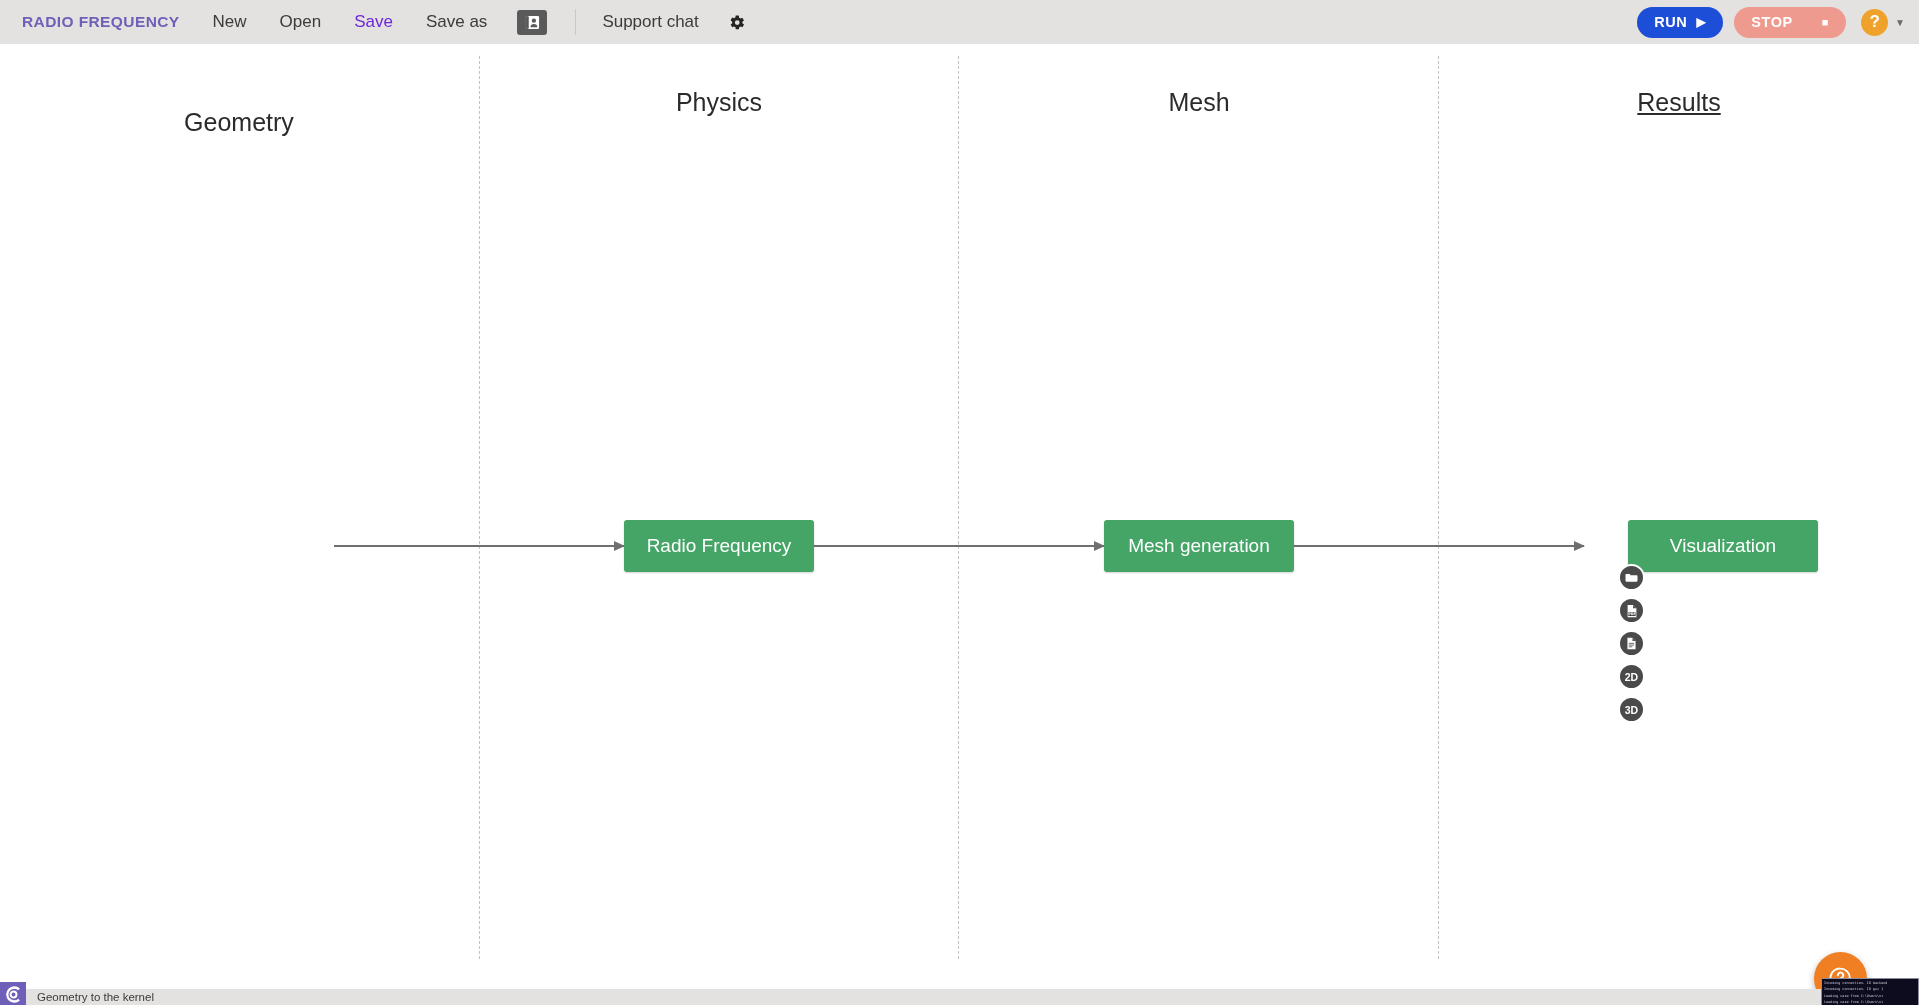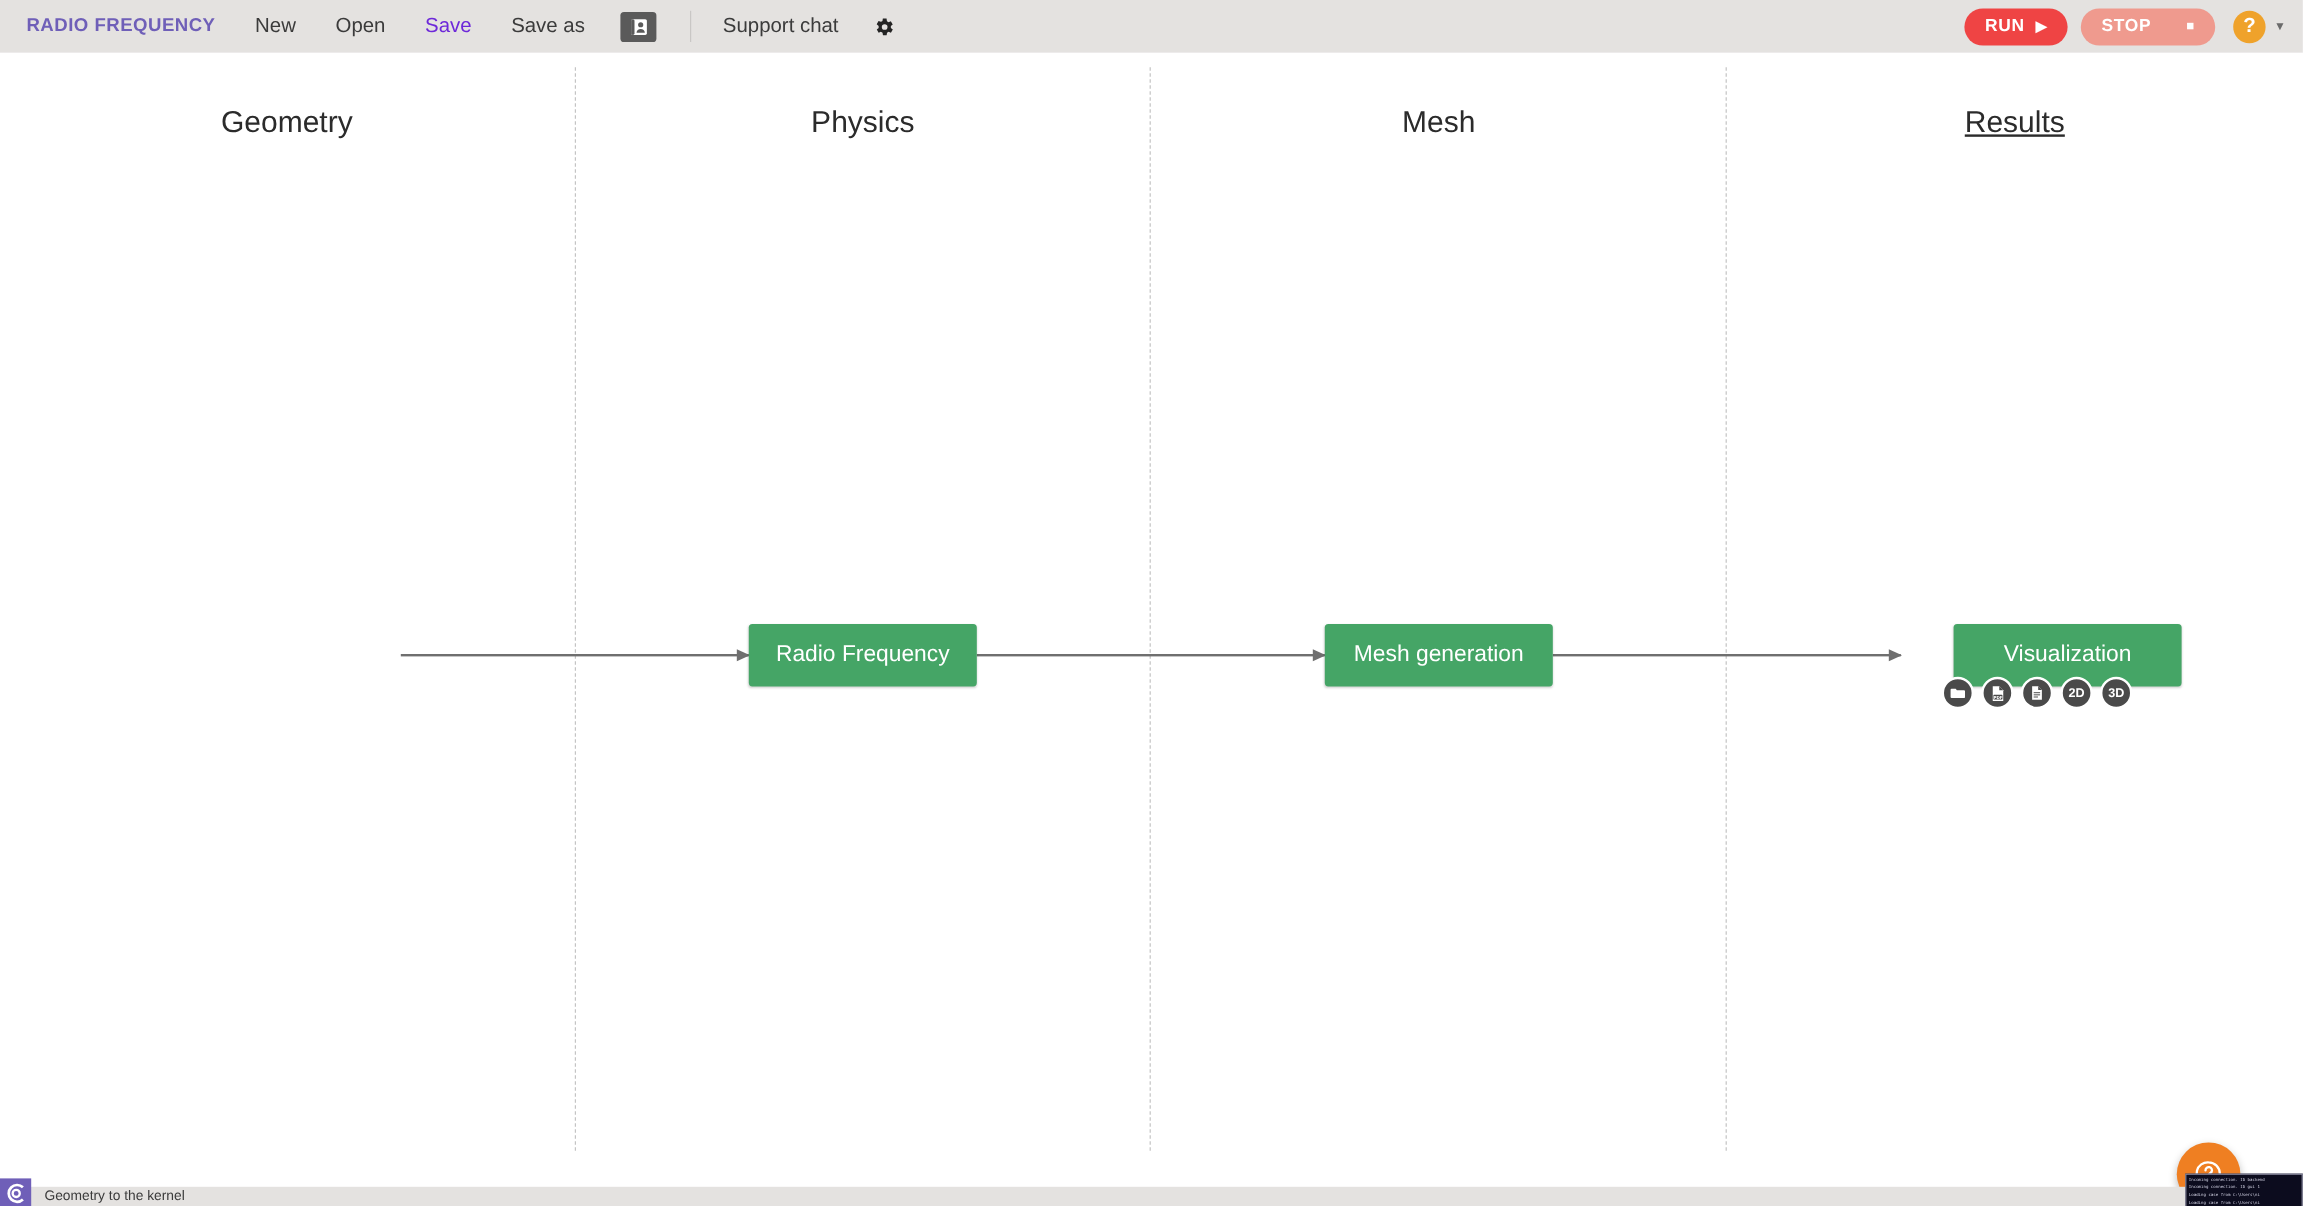--- a/index.html
+++ b/index.html
@@ -79,21 +79,21 @@
     justify-content: center;
     padding: 0 17px;
     color: #ffffff;
     font-size: 14.5px;
     font-weight: bold;
     letter-spacing: 0.6px;
     cursor: pointer;
     border: none;
     font-family: "Liberation Sans", sans-serif;
   }
-  #run-btn  { background: #ef4444; min-width: 79px; }
+  #run-btn  { background: #1d4ed8; min-width: 79px; }
   #stop-btn { background: #ef9a8e; min-width: 85px; margin-left: 11px; gap: 20px; }
 
   .pill-btn .glyph { margin-left: 9px; font-size: 12px; line-height: 1; }
   #stop-btn .glyph { font-size: 11px; }
 
   #help-circle {
     width: 27px; height: 27px;
     border-radius: 50%;
     background: #efa22b;
     color: #ffffff;
@@ -151,20 +151,21 @@
     cursor: pointer;
     box-shadow: 0 1px 2px rgba(0,0,0,0.18);
   }
 
   .node-badges {
     position: absolute;
     top: 44px;
     left: 50%;
     display: flex;
     gap: 6px;
+    flex-direction: column;
   }
 
   .badge {
     width: 27px; height: 27px;
     border-radius: 50%;
     background: #4a4a4a;
     color: #ffffff;
     display: flex; align-items: center; justify-content: center;
     font-size: 10.5px;
     font-weight: bold;
@@ -285,21 +286,21 @@
     <span id="help-caret">▼</span>
   </div>
 </div>
 
 <div id="canvas">
 
   <div class="col-divider" style="left:479px;"></div>
   <div class="col-divider" style="left:958px;"></div>
   <div class="col-divider" style="left:1438px;"></div>
 
-  <div class="col-header" style="left:239px;">Geometry</div>
+  <div class="col-header" style="left:239px;margin-top:20px;">Geometry</div>
   <div class="col-header" style="left:719px;">Physics</div>
   <div class="col-header" style="left:1199px;">Mesh</div>
   <div class="col-header" style="left:1679px;text-decoration:underline;">Results</div>
 
   <div class="connector" style="left:334px;  top:501px; width:290px;"></div>
   <div class="connector" style="left:814px;  top:501px; width:290px;"></div>
   <div class="connector" style="left:1294px; top:501px; width:290px;"></div>
 
 
   <div class="node" style="left:624px; top:476px; width:190px;">

